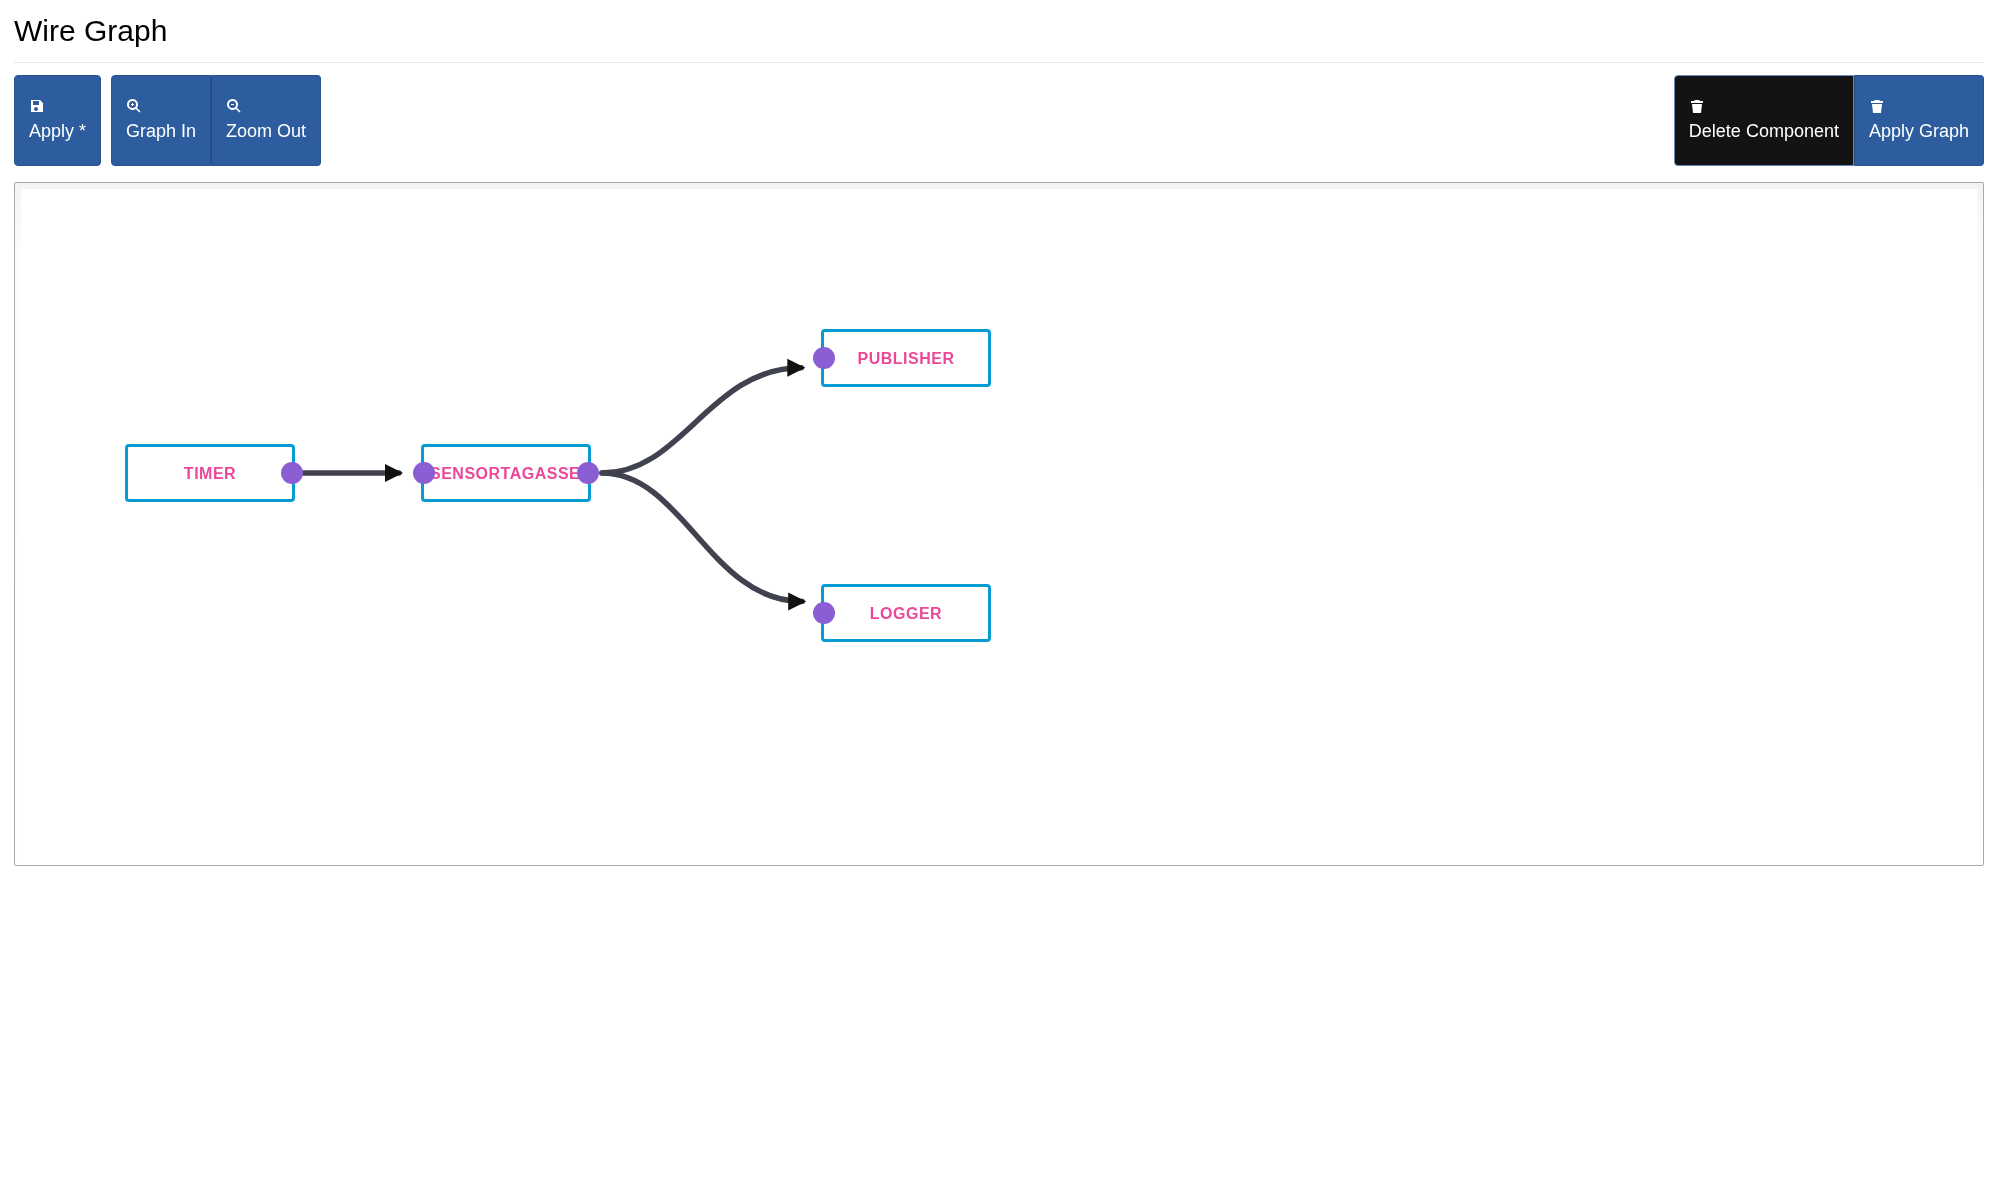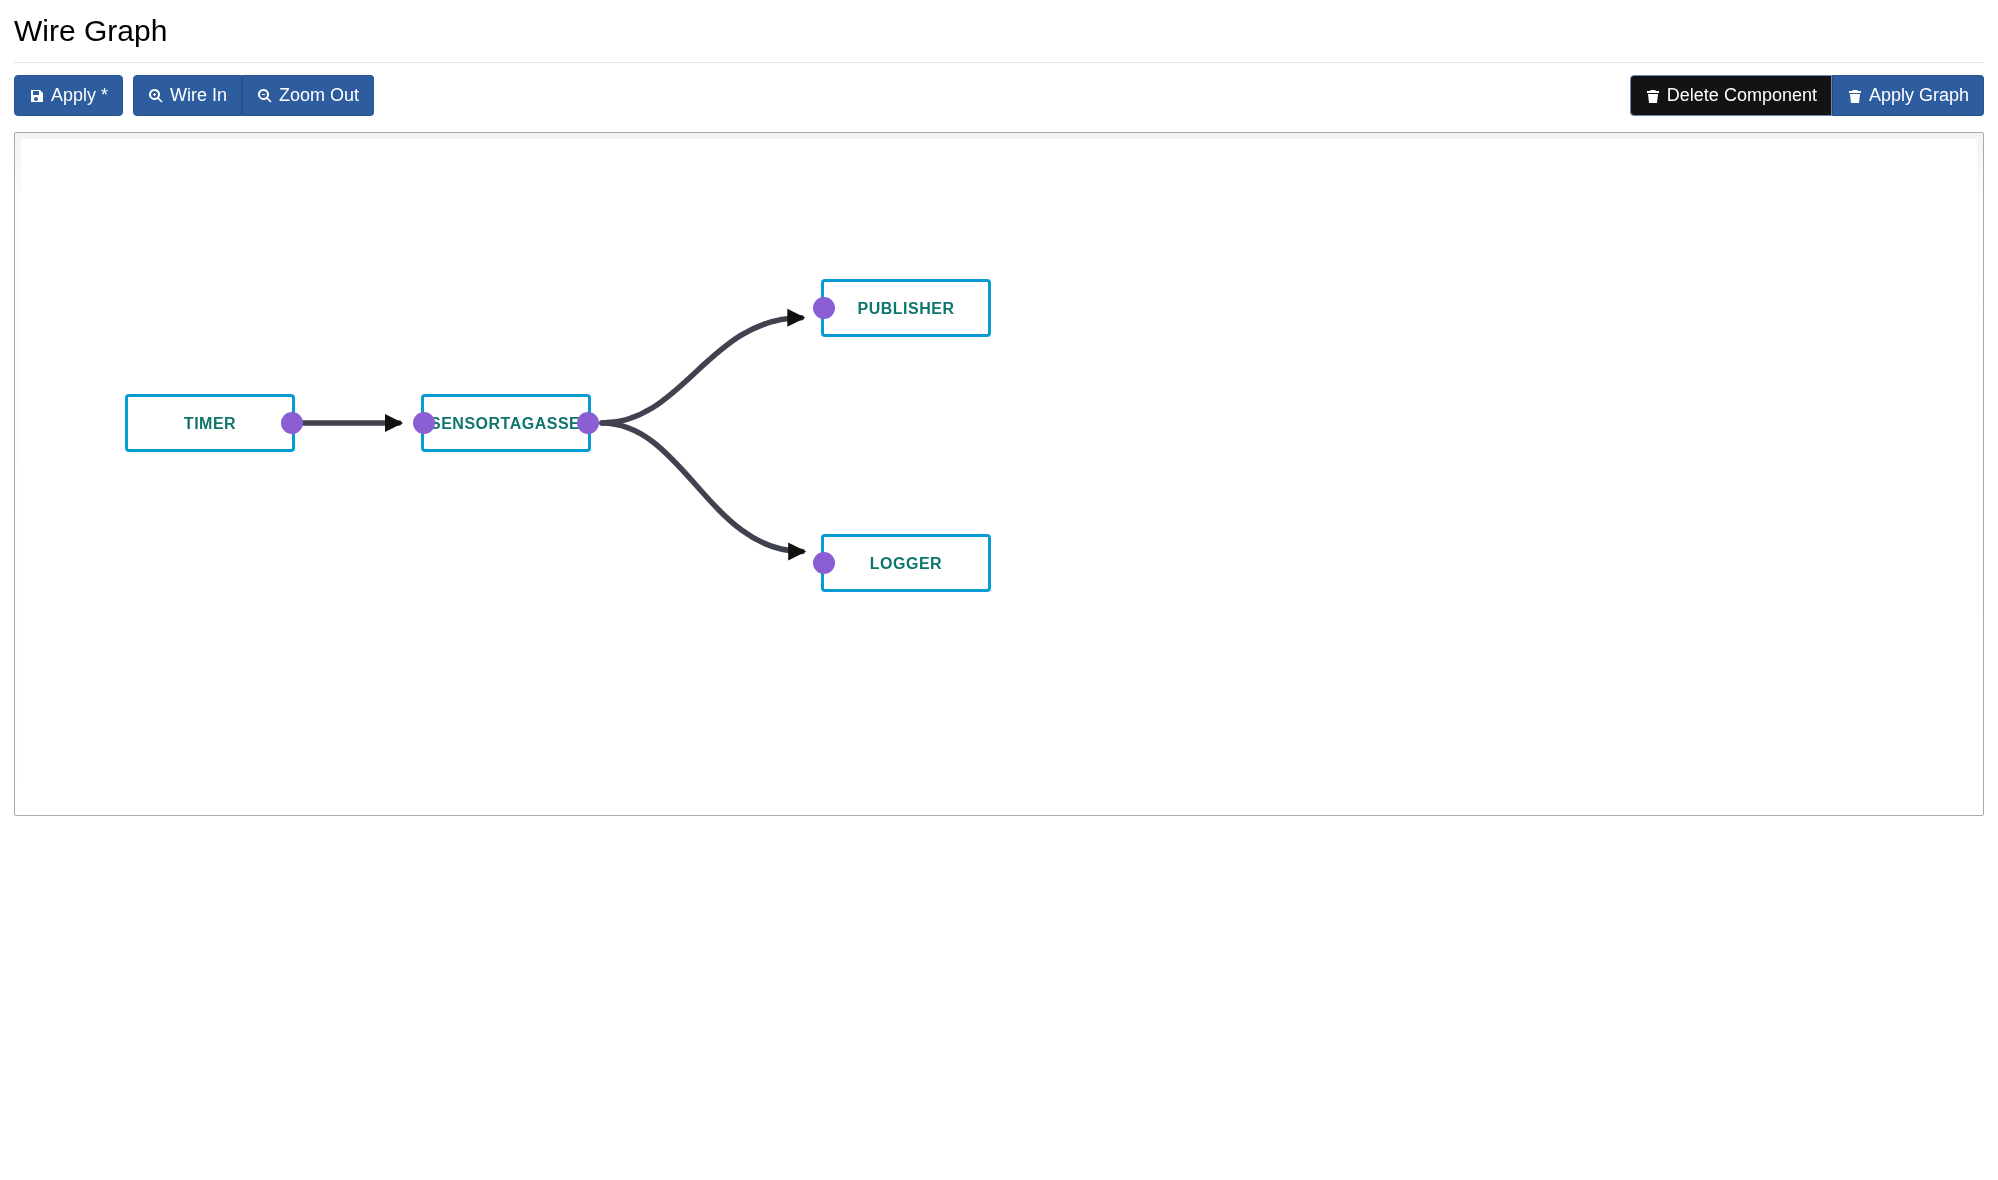--- a/index.html
+++ b/index.html
@@ -25,29 +25,30 @@
   .toolbar {
     display: flex;
     justify-content: space-between;
     margin-bottom: 16px;
   }
   .btn-group {
     display: inline-flex;
   }
   .btn {
     display: inline-flex;
-    align-items: center;
+    align-items: flex-start;
     gap: 6px;
     background: #2e5d9f;
     color: #fff;
     border: 1px solid #2a5490;
-    padding: 8px 14px;
+    padding: 22px 14px;
     font-size: 18px;
     line-height: 1.3;
     cursor: pointer;
+    flex-direction: column;
   }
   .btn + .btn { margin-left: 6px; }
   .btn-group .btn { margin-left: 0; }
   .btn-group .btn + .btn {
     border-left: 1px solid #244a7e;
   }
   .btn:first-child { border-top-left-radius: 4px; border-bottom-left-radius: 4px; }
   .btn:last-child  { border-top-right-radius: 4px; border-bottom-right-radius: 4px; }
   .btn.disabled {
     background: #000000;
@@ -74,21 +75,21 @@
     background: #fff;
     border-radius: 4px;
     width: 170px;
     height: 58px;
     display: flex;
     align-items: center;
     justify-content: center;
     text-align: center;
     font-weight: 700;
     font-size: 16px;
-    color: #0f766e;
+    color: #ec4899;
     letter-spacing: 0.5px;
     padding: 0 6px;
     cursor: move;
     user-select: none;
   }
   .node .label {
     overflow: hidden;
     line-height: 1.1;
   }
   .port {
@@ -139,21 +140,21 @@
           <span>Apply *</span>
         </button>
       </div>
       <div class="btn-group">
         <button class="btn">
           <span>
             <svg viewBox="0 0 16 16">
                 <path d="M6.5 1a5.5 5.5 0 014.38 8.82l3.65 3.65-1.06 1.06-3.65-3.65A5.5 5.5 0 116.5 1zm0 2a3.5 3.5 0 100 7 3.5 3.5 0 000-7zM6 5h1v1h1v1H7v1H6V7H5V6h1V5z"></path>
               </svg>
           </span>
-          <span>Wire In</span>
+          <span>Graph In</span>
         </button>
         <button class="btn">
           <span>
             <svg viewBox="0 0 16 16">
                 <path d="M6.5 1a5.5 5.5 0 014.38 8.82l3.65 3.65-1.06 1.06-3.65-3.65A5.5 5.5 0 116.5 1zm0 2a3.5 3.5 0 100 7 3.5 3.5 0 000-7zM5 6h3v1H5V6z"></path>
               </svg>
           </span>
           <span>Zoom Out</span>
         </button>
       </div>

